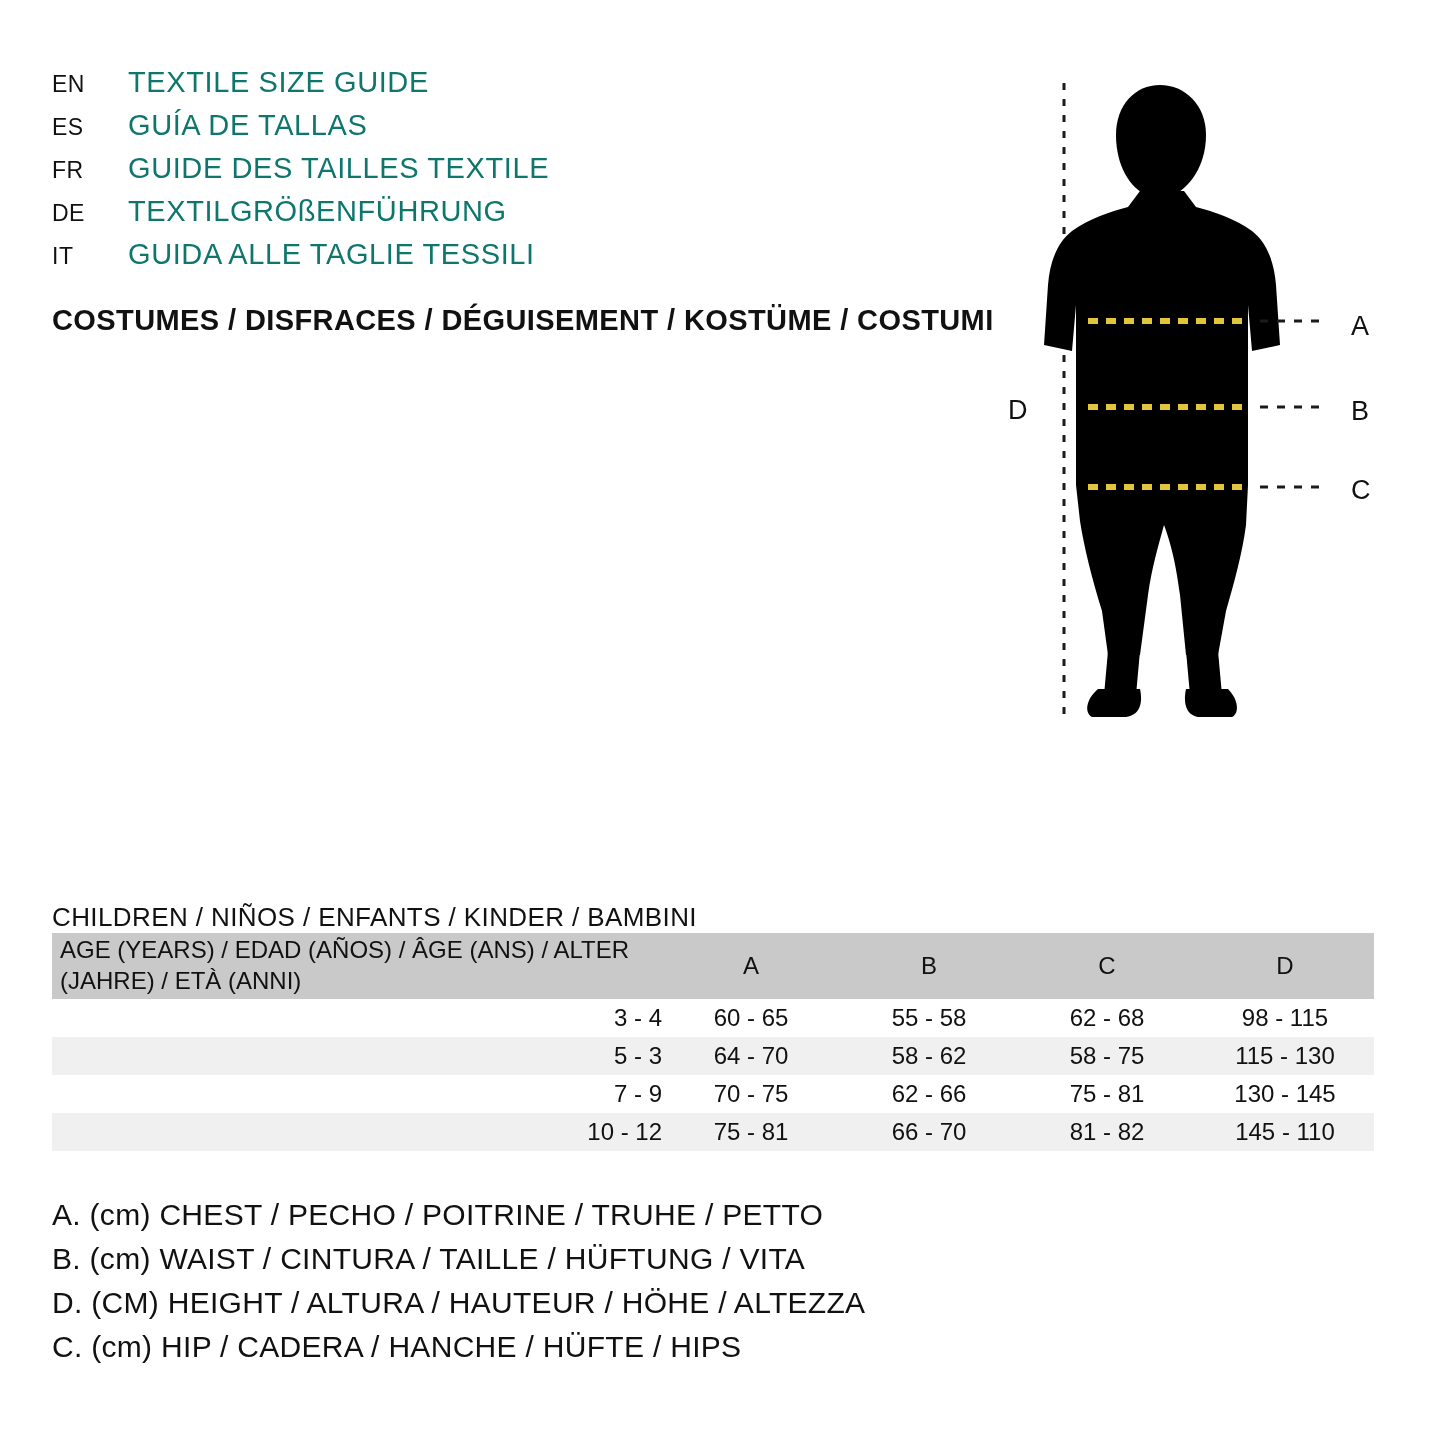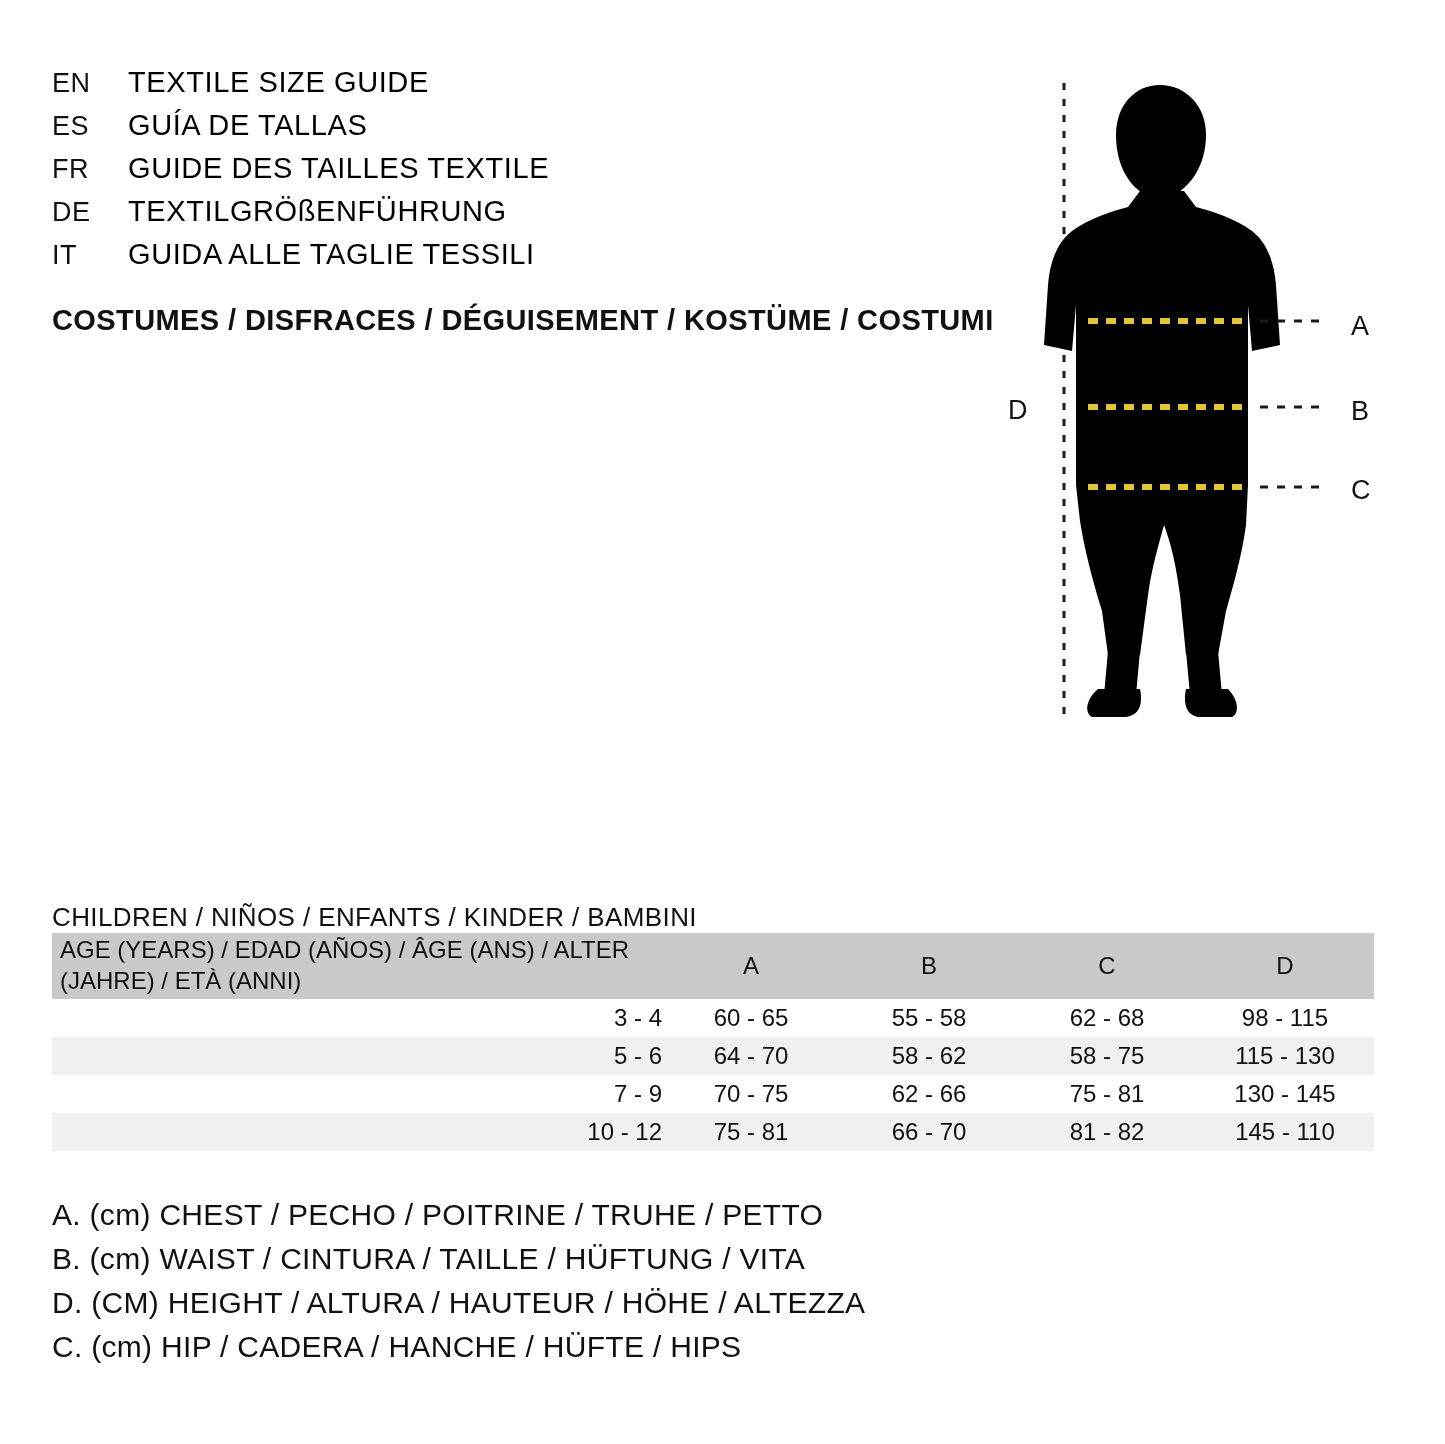--- a/index.html
+++ b/index.html
@@ -24,28 +24,28 @@
     top: 66px;
     width: 920px;
   }
   .lang-row {
     display: flex;
     align-items: baseline;
     height: 43px;
   }
   .lang-code {
     width: 76px;
-    font-size: 27px;
+    font-size: 23px;
     letter-spacing: 0.5px;
     color: #111;
   }
   .lang-text {
     font-size: 29px;
     letter-spacing: 0.6px;
-    color: #000000;
+    color: #0f766e;
     white-space: nowrap;
   }
   .costumes-line {
     margin-top: 23px;
     font-size: 29px;
     font-weight: bold;
     letter-spacing: 0.4px;
     color: #111;
     white-space: nowrap;
   }
@@ -230,21 +230,21 @@
     </thead>
     <tbody>
       <tr class="plain">
         <td class="age-cell">3 - 4</td>
         <td class="val-cell">60 - 65</td>
         <td class="val-cell">55 - 58</td>
         <td class="val-cell">62 - 68</td>
         <td class="val-cell">98 - 115</td>
       </tr>
       <tr class="alt">
-        <td class="age-cell">5 - 6</td>
+        <td class="age-cell">5 - 3</td>
         <td class="val-cell">64 - 70</td>
         <td class="val-cell">58 - 62</td>
         <td class="val-cell">58 - 75</td>
         <td class="val-cell">115 - 130</td>
       </tr>
       <tr class="plain">
         <td class="age-cell">7 - 9</td>
         <td class="val-cell">70 - 75</td>
         <td class="val-cell">62 - 66</td>
         <td class="val-cell">75 - 81</td>

